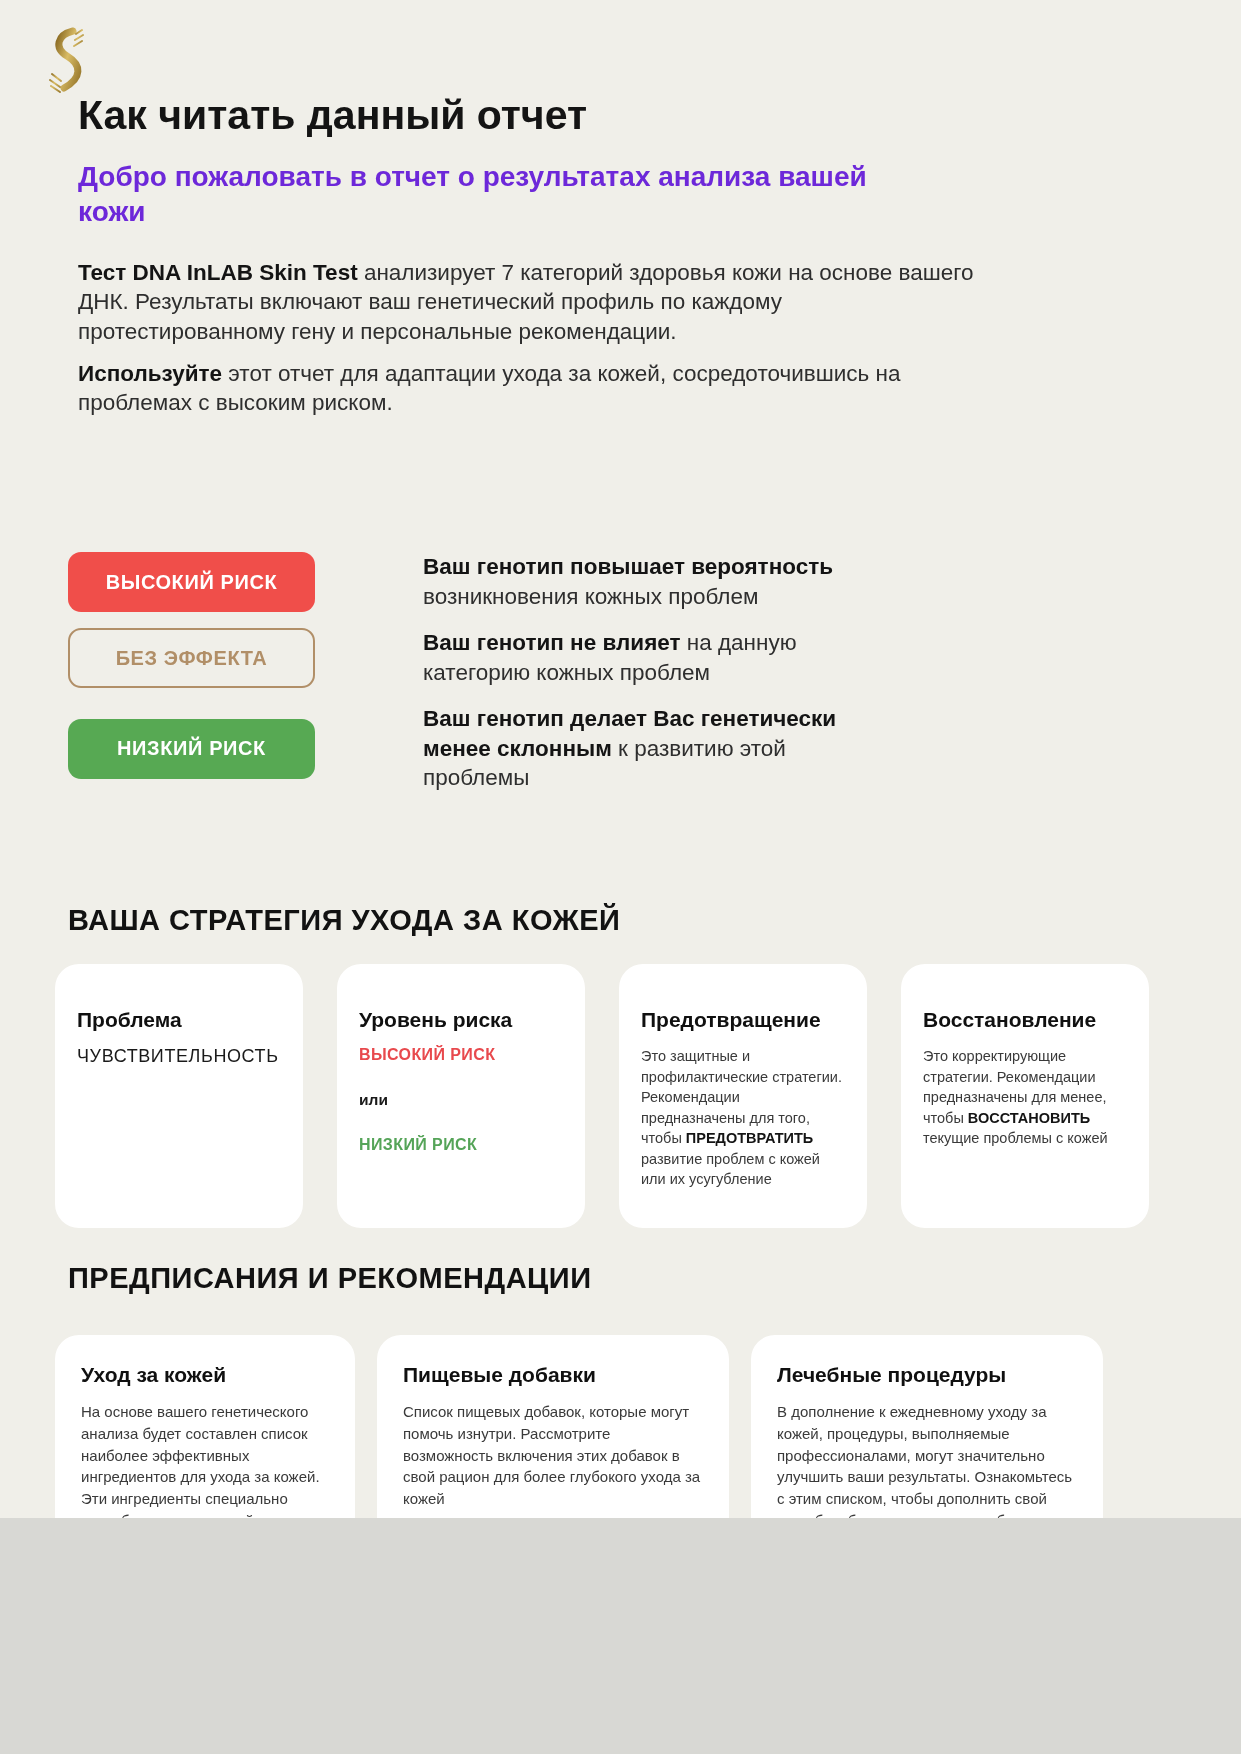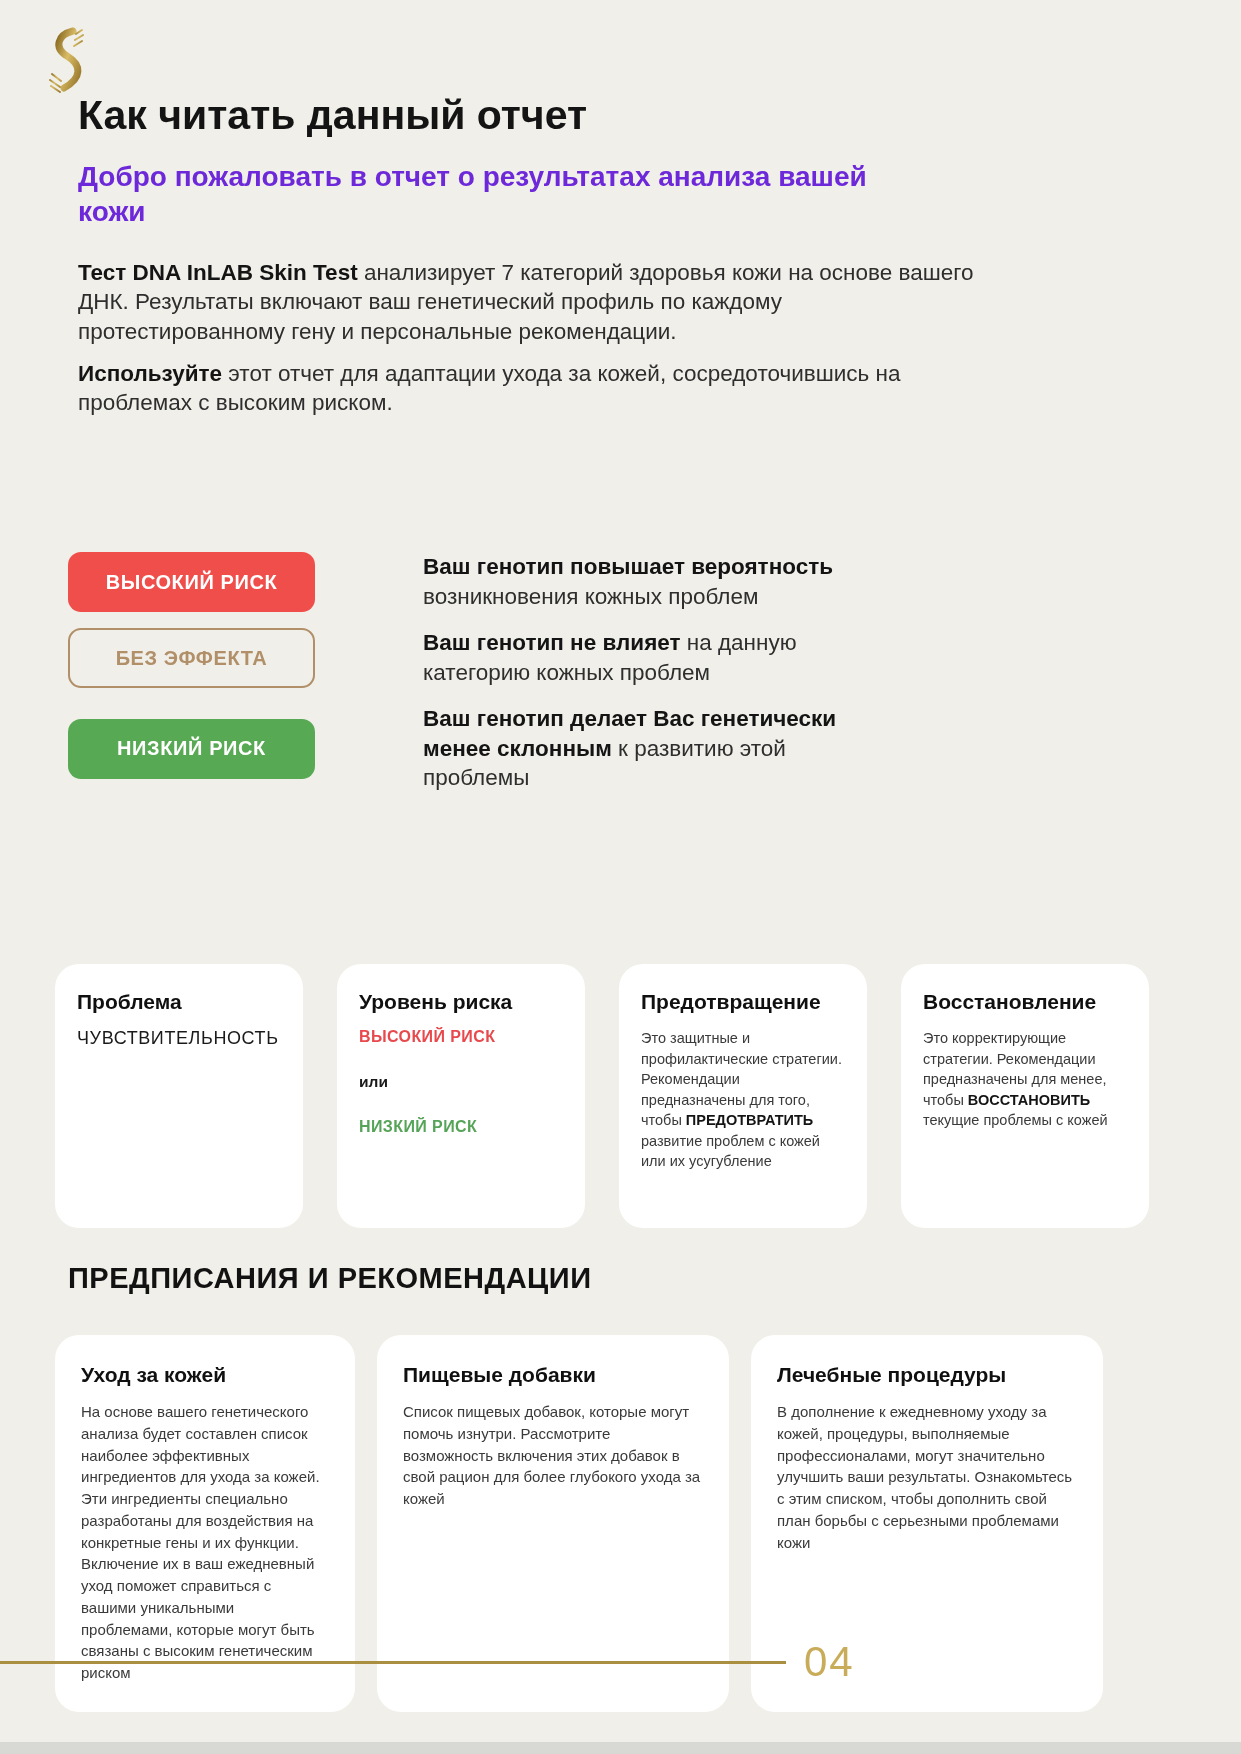--- a/index.html
+++ b/index.html
@@ -1,16 +1,16 @@
 <!DOCTYPE html>
 <html><head>
 <meta charset="utf-8">
 <style>
   html,body{margin:0;padding:0;background:#d8d8d4}
-  .page{position:relative;width:1241px;height:1742px;background:#f0efe9;
+  .page{position:relative;width:1241px;height:1518px;background:#f0efe9;
         font-family:"Liberation Sans",sans-serif;color:#1f1f1f;overflow:hidden;margin:0 auto}
   .logo{position:absolute;left:42px;top:26px}
   .h1{position:absolute;left:78px;top:94px;margin:0;font-size:41px;font-weight:800;color:#141414;line-height:1.05}
   .h2{position:absolute;left:78px;top:160px;margin:0;font-size:28px;font-weight:700;line-height:1.24;max-width:850px;color:#6d28d9}
   .intro{position:absolute;left:78px;top:258px;width:905px;font-size:22.5px;line-height:1.3;color:#2e2e2e}
   .intro p{margin:0 0 13px 0}
   .intro b,.legend-desc b,.card-body b{font-weight:700;color:#141414}
   .legend{position:absolute;left:68px;top:552px}
   .legend-row{display:flex;align-items:center;margin-bottom:16px}
   .badge{width:247px;height:60px;border-radius:13px;display:flex;align-items:center;justify-content:center;
@@ -19,21 +19,21 @@
   .badge-none{background:transparent;border:2px solid #b18f68;color:#b18f68}
   .badge-low{background:#57a953;color:#ffffff}
   .legend-desc{margin:0 0 0 108px;font-size:22.5px;line-height:1.32;max-width:445px;color:#2e2e2e}
   .section-heading{position:absolute;left:68px;margin:0;font-size:29px;font-weight:700;letter-spacing:0.5px;color:#121212}
   .sh1{top:904px}
   .sh2{top:1262px}
   .cards{position:absolute;left:55px;display:flex}
   .strategy-cards{top:964px;gap:34px}
   .rec-cards{top:1335px;gap:22px}
   .card{background:#ffffff;border-radius:24px;box-sizing:border-box}
-  .s-card{width:248px;height:264px;padding:26px 22px}
+  .s-card{width:248px;height:264px;padding:44px 22px}
   .rec-card{min-height:320px;padding:28px 26px}
   .rec-card.c1{width:300px}
   .rec-card.c2{width:352px}
   .rec-card.c3{width:352px}
   .card-title{font-size:21px;font-weight:700;color:#101010;margin:0 0 14px 0}
   .problem-value{font-size:18px;letter-spacing:0.6px;color:#1a1a1a}
   .risk-high{color:#e8494d;font-weight:700;font-size:16px;letter-spacing:0.4px;margin-top:6px}
   .risk-or{font-weight:700;font-size:15.5px;margin-top:27px;color:#1a1a1a}
   .risk-low{color:#55a458;font-weight:700;font-size:16px;letter-spacing:0.4px;margin-top:27px}
   .card-body{margin:0;font-size:14.5px;line-height:1.42;color:#3a3a3a}
@@ -75,20 +75,21 @@
     <div class="legend-row">
       <div class="badge badge-none">БЕЗ ЭФФЕКТА</div>
       <p class="legend-desc"><b>Ваш генотип не влияет</b><span> на данную категорию кожных проблем</span></p>
     </div>
     <div class="legend-row">
       <div class="badge badge-low">НИЗКИЙ РИСК</div>
       <p class="legend-desc"><b>Ваш генотип делает Вас генетически менее склонным</b><span> к развитию этой проблемы</span></p>
     </div>
   </div>
 
+  <h3 class="section-heading sh1">ВАША СТРАТЕГИЯ УХОДА ЗА КОЖЕЙ</h3>
 
   <div class="cards strategy-cards">
     <div class="card s-card">
       <div class="card-title">Проблема</div>
       <div class="problem-value">ЧУВСТВИТЕЛЬНОСТЬ</div>
     </div>
     <div class="card s-card">
       <div class="card-title">Уровень риска</div>
       <div class="risk-high">ВЫСОКИЙ РИСК</div>
       <div class="risk-or">или</div>

